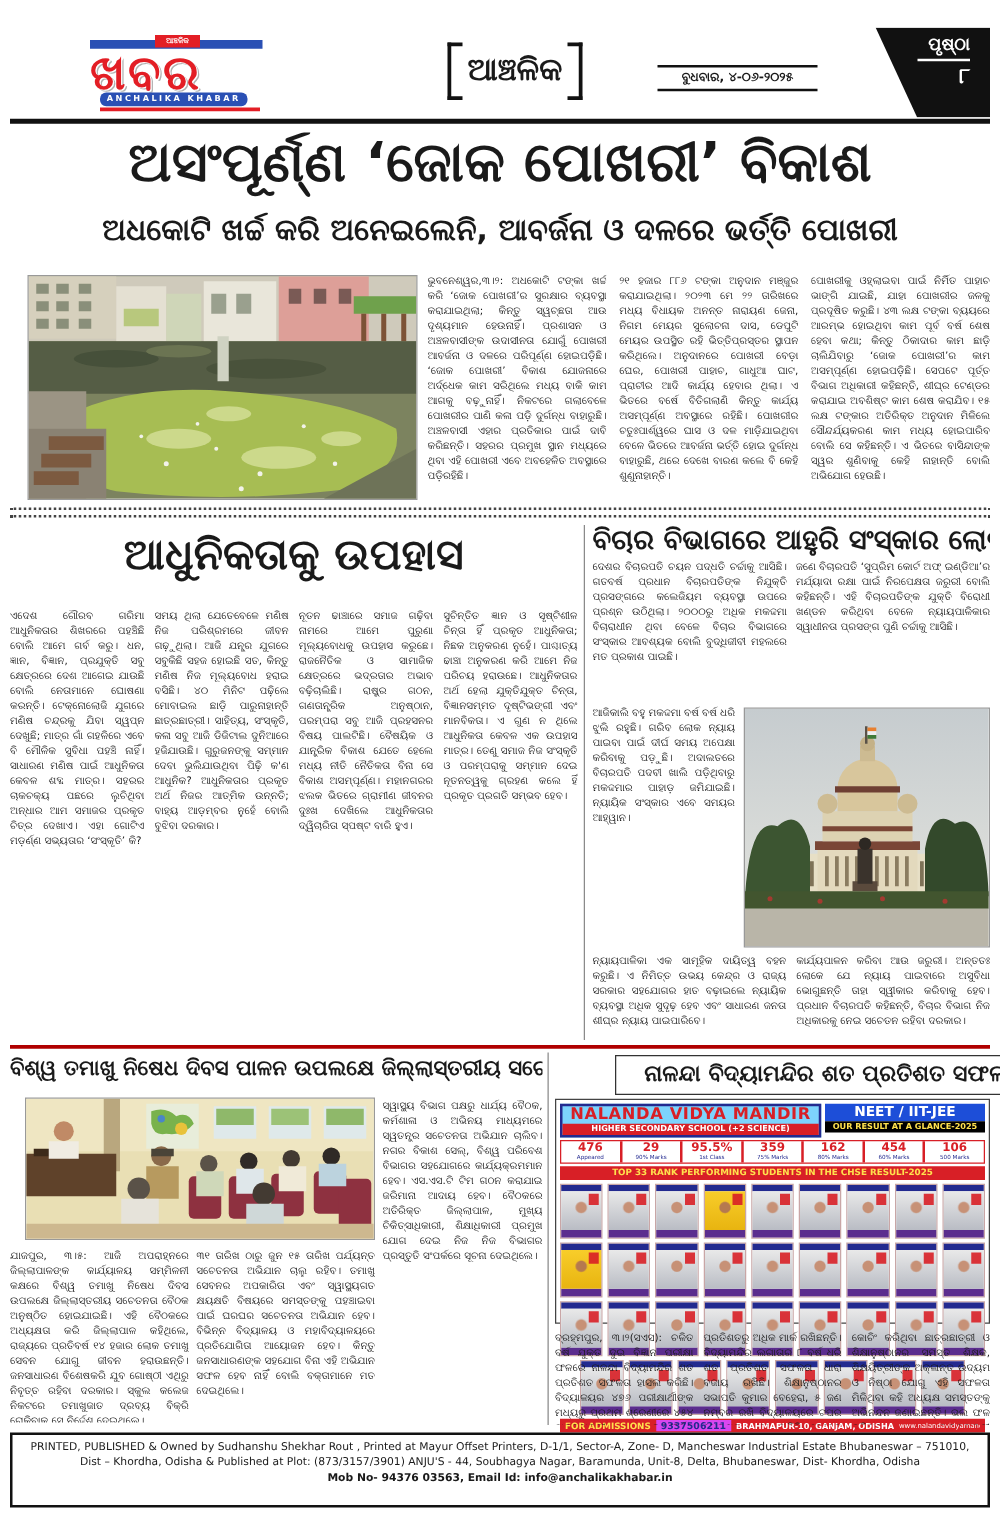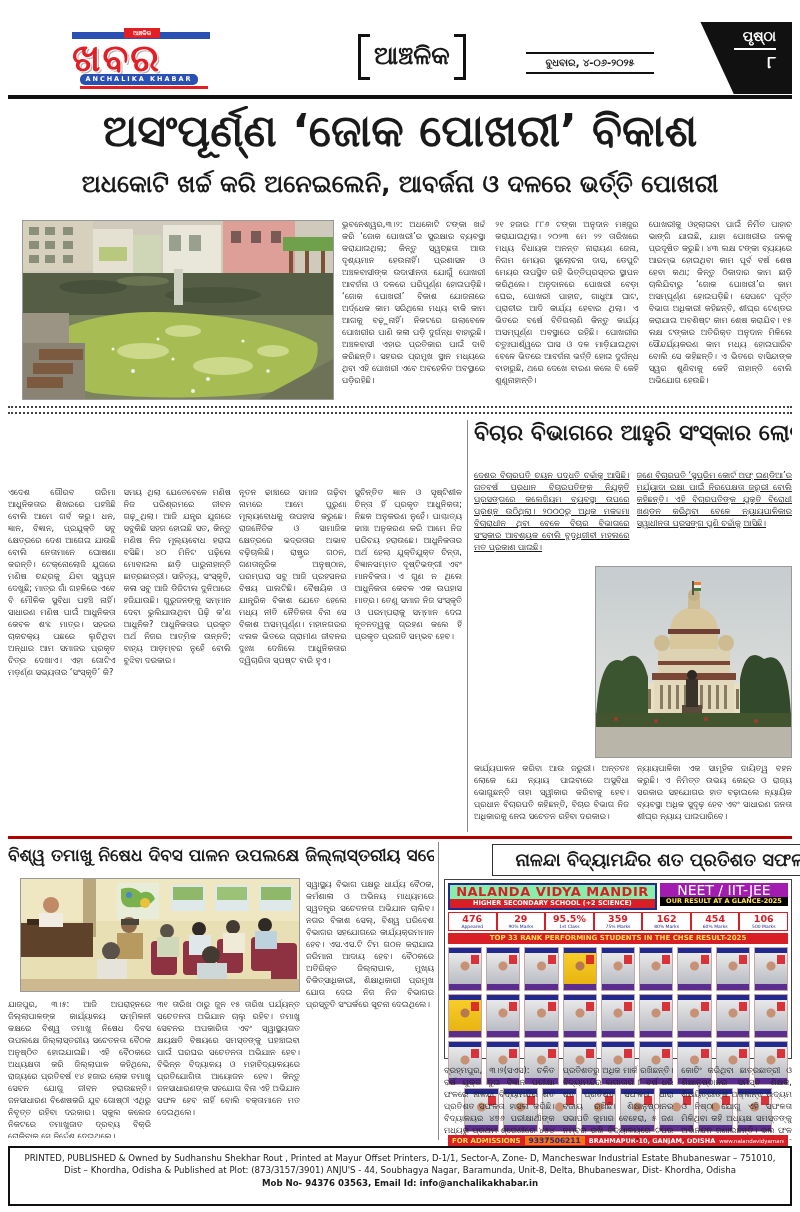--- a/index.html
+++ b/index.html
@@ -40,46 +40,46 @@
   .cols{display:flex;gap:10px;}
   .cols .col{flex:1;}
   .vrule{background:#8a8a8a;width:1px;}
   .dotted-rule{height:4px;border-top:2px dotted #444;border-bottom:2px dotted #444;}
   .red-rule{background:#b00000;}
   .photo-frame{border:1px solid #999;box-sizing:border-box;}
   .photo-frame svg{display:block;}
   
   .ad-box{border:1.5px solid #444;background:#fff;box-sizing:border-box;padding:3px;}
   .ad-head{display:flex;gap:3px;}
-  .ad-name-wrap{flex:1.6;border:2px solid #232a8f;background:#86efac;text-align:center;}
+  .ad-name-wrap{flex:1.6;border:2px solid #232a8f;background:#7dd3fc;text-align:center;}
   .ad-name{color:#d81f26;font-weight:bold;font-size:13px;line-height:14px;letter-spacing:.5px;white-space:nowrap;overflow:hidden;}
   .ad-sub{background:#d81f26;color:#fff;font-size:6.5px;font-weight:bold;line-height:9px;white-space:nowrap;overflow:hidden;}
   .ad-exam-wrap{flex:1;text-align:center;}
-  .ad-exam{background:#a21caf;color:#fff;font-weight:normal;font-size:14px;line-height:14px;white-space:nowrap;}
+  .ad-exam{background:#1d4ed8;color:#fff;font-weight:bold;font-size:11px;line-height:14px;white-space:nowrap;}
   .ad-result{background:#000000;color:#ffe14d;font-size:6.5px;font-weight:bold;line-height:9px;white-space:nowrap;}
   .stats-row{display:flex;margin-top:2px;border:1px solid #d81f26;}
   .stat{flex:1;text-align:center;border-right:2px solid #d81f26;padding:1px 0;}
   .stat:last-child{border-right:none;}
   .stat .sv{color:#d81f26;font-weight:bold;font-size:9.5px;line-height:10px;}
   .stat .sl{color:#232a8f;font-size:4.5px;line-height:5px;}
   .ad-band{background:#d81f26;color:#ffe14d;font-size:7px;font-weight:bold;text-align:center;
            line-height:11px;margin-top:2px;white-space:nowrap;overflow:hidden;}
   .srow{display:flex;gap:4px;justify-content:center;margin-top:3px;}
   .scard{width:33px;height:42px;border:1px solid #c9a6a6;background:#fff;display:flex;flex-direction:column;}
   .sc-top{height:5px;background:#232a8f;}
   .sc-ph{flex:1;position:relative;
      background:radial-gradient(circle at 50% 42%,#c79176 0 4px,rgba(0,0,0,0) 5px),
                 linear-gradient(#e9e9e9,#b9bcc4);}
   .sc-ph::after{content:"";position:absolute;right:2px;top:2px;width:8px;height:9px;background:#d81f26;opacity:.9;}
   .sc-nm{height:6px;background:#5b2d8e;}
   .scard.hl .sc-ph{background:radial-gradient(circle at 50% 42%,#b5794f 0 4px,rgba(0,0,0,0) 5px),
                 linear-gradient(#f8cd2a,#e8b410);}
   .ad-foot{display:flex;align-items:center;gap:4px;background:#d81f26;margin-top:3px;padding:1px 4px;}
   .ad-foot .fa{color:#ffe14d;font-size:7px;font-weight:bold;white-space:nowrap;}
-  .ad-foot .ph{background:#f97316;color:#232a8f;font-size:7.5px;font-weight:bold;padding:0 4px;white-space:nowrap;}
+  .ad-foot .ph{background:#d946ef;color:#232a8f;font-size:7.5px;font-weight:bold;padding:0 4px;white-space:nowrap;}
   .ad-foot .loc{color:#fff;font-size:6.5px;font-weight:bold;white-space:nowrap;}
   .ad-foot .web{color:#fff;font-size:5.5px;margin-left:auto;white-space:nowrap;overflow:hidden;}
   
   .footer-box{border:2px solid #111;box-sizing:border-box;padding:4px 10px;font-size:8.6px;line-height:1.45;}
   .footer-box .c{text-align:center;}
   .footer-box .b{font-weight:bold;}
   .footer-last{display:flex;justify-content:space-between;font-size:8.6px;}
 </style>
 </head>
 <body>
@@ -181,34 +181,36 @@
   </div>
 
   <div class="abs cols" style="left:342px;top:218px;width:450px;height:184px;">
     <div class="col body-txt">ଭୁବନେଶ୍ୱର,୩।୨: ଅଧକୋଟି ଟଙ୍କା ଖର୍ଚ୍ଚ କରି ‘ଜୋକ ପୋଖରୀ’ର ସୁରକ୍ଷାର ବ୍ୟବସ୍ଥା କରାଯାଇଥିଲା; କିନ୍ତୁ ସ୍ୱଚ୍ଛତା ଆଉ ଦୃଶ୍ୟମାନ ହେଉନାହିଁ। ପ୍ରଶାସନ ଓ ଅଞ୍ଚଳବାସୀଙ୍କ ଉଦାସୀନତା ଯୋଗୁଁ ପୋଖରୀ ଆବର୍ଜନା ଓ ଦଳରେ ପରିପୂର୍ଣ୍ଣ ହୋଇପଡ଼ିଛି। ‘ଜୋକ ପୋଖରୀ’ ବିକାଶ ଯୋଜନାରେ ଅର୍ଦ୍ଧେକ କାମ ସରିଥିଲେ ମଧ୍ୟ ବାକି କାମ ଆଗକୁ ବଢ଼ୁନାହିଁ। ନିକଟରେ ଗଲାବେଳେ ପୋଖରୀର ପାଣି କଳା ପଡ଼ି ଦୁର୍ଗନ୍ଧ ବାହାରୁଛି। ଅଞ୍ଚଳବାସୀ ଏହାର ପ୍ରତିକାର ପାଇଁ ଦାବି କରିଛନ୍ତି। ସହରର ପ୍ରମୁଖ ସ୍ଥାନ ମଧ୍ୟରେ ଥିବା ଏହି ପୋଖରୀ ଏବେ ଅବହେଳିତ ଅବସ୍ଥାରେ ପଡ଼ିରହିଛି।</div>
     <div class="col body-txt">୨୧ ହଜାର ୮୮୬ ଟଙ୍କା ଅନୁଦାନ ମଞ୍ଜୁର କରାଯାଇଥିଲା। ୨୦୨୩ ମେ ୨୨ ତାରିଖରେ ମଧ୍ୟ ବିଧାୟକ ଅନନ୍ତ ନାରାୟଣ ଜେନା, ନିଗମ ମେୟର ସୁଲୋଚନା ଦାସ, ଡେପୁଟି ମେୟର ଉପସ୍ଥିତ ରହି ଭିତ୍ତିପ୍ରସ୍ତର ସ୍ଥାପନ କରିଥିଲେ। ଅନୁଦାନରେ ପୋଖରୀ ବେଡ଼ା ଘେର, ପୋଖରୀ ପାହାଚ, ଗାଧୁଆ ଘାଟ, ପ୍ରାଚୀର ଆଦି କାର୍ଯ୍ୟ ହେବାର ଥିଲା। ଏ ଭିତରେ ବର୍ଷେ ବିତିଗଲାଣି କିନ୍ତୁ କାର୍ଯ୍ୟ ଅସମ୍ପୂର୍ଣ୍ଣ ଅବସ୍ଥାରେ ରହିଛି। ପୋଖରୀର ଚତୁଃପାର୍ଶ୍ୱରେ ଘାସ ଓ ଦଳ ମାଡ଼ିଯାଇଥିବା ବେଳେ ଭିତରେ ଆବର୍ଜନା ଭର୍ତ୍ତି ହୋଇ ଦୁର୍ଗନ୍ଧ ବାହାରୁଛି, ଥରେ ଦେଖେ ବାରଣ କଲେ ବି କେହି ଶୁଣୁନାହାନ୍ତି।</div>
     <div class="col body-txt">ପୋଖରୀକୁ ଓହ୍ଲାଇବା ପାଇଁ ନିର୍ମିତ ପାହାଚ ଭାଙ୍ଗି ଯାଇଛି, ଯାହା ପୋଖରୀର ଜଳକୁ ପ୍ରଦୂଷିତ କରୁଛି। ୪୩ ଲକ୍ଷ ଟଙ୍କା ବ୍ୟୟରେ ଆରମ୍ଭ ହୋଇଥିବା କାମ ପୂର୍ବ ବର୍ଷ ଶେଷ ହେବା କଥା; କିନ୍ତୁ ଠିକାଦାର କାମ ଛାଡ଼ି ଚାଲିଯିବାରୁ ‘ଜୋକ ପୋଖରୀ’ର କାମ ଅସମ୍ପୂର୍ଣ୍ଣ ହୋଇପଡ଼ିଛି। ସେପଟେ ପୂର୍ତ୍ତ ବିଭାଗ ଅଧିକାରୀ କହିଛନ୍ତି, ଶୀଘ୍ର ଟେଣ୍ଡର କରାଯାଇ ଅବଶିଷ୍ଟ କାମ ଶେଷ କରାଯିବ। ୧୫ ଲକ୍ଷ ଟଙ୍କାର ଅତିରିକ୍ତ ଅନୁଦାନ ମିଳିଲେ ସୌନ୍ଦର୍ଯ୍ୟକରଣ କାମ ମଧ୍ୟ ହୋଇପାରିବ ବୋଲି ସେ କହିଛନ୍ତି। ଏ ଭିତରେ ବାସିନ୍ଦାଙ୍କ ସ୍ୱର ଶୁଣିବାକୁ କେହି ନାହାନ୍ତି ବୋଲି ଅଭିଯୋଗ ହେଉଛି।</div>
   </div>
 
   <div class="abs dotted-rule" style="left:8px;top:406px;width:784px;"></div>
 
+  <div class="abs hl-2 clip" style="left:8px;top:424px;width:454px;height:52px;">ଆଧୁନିକତାକୁ ଉପହାସ</div>
   <div class="abs cols" style="left:8px;top:486px;width:454px;height:346px;gap:8px;">
     <div class="col body-txt">ଏଦେଶ ଗୌରବ ଗରିମା ଆଧୁନିକତାର ଶିଖରରେ ପହଞ୍ଚିଛି ବୋଲି ଆମେ ଗର୍ବ କରୁ। ଧନ, ଜ୍ଞାନ, ବିଜ୍ଞାନ, ପ୍ରଯୁକ୍ତି ସବୁ କ୍ଷେତ୍ରରେ ଦେଶ ଆଗେଇ ଯାଉଛି ବୋଲି ନେତାମାନେ ଘୋଷଣା କରନ୍ତି। ଟେକ୍ନୋଲୋଜି ଯୁଗରେ ମଣିଷ ଚନ୍ଦ୍ରକୁ ଯିବା ସ୍ୱପ୍ନ ଦେଖୁଛି; ମାତ୍ର ଗାଁ ଗହଳିରେ ଏବେ ବି ମୌଳିକ ସୁବିଧା ପହଞ୍ଚି ନାହିଁ। ସାଧାରଣ ମଣିଷ ପାଇଁ ଆଧୁନିକତା କେବଳ ଶବ୍ଦ ମାତ୍ର। ସହରର ଚାକଚକ୍ୟ ପଛରେ ଲୁଚିଥିବା ଅନ୍ଧାର ଆମ ସମାଜର ପ୍ରକୃତ ଚିତ୍ର ଦେଖାଏ। ଏହା ଗୋଟିଏ ମଡ଼ର୍ଣ୍ଣ ସଭ୍ୟତାର ‘ସଂସ୍କୃତି’ କି?</div>
     <div class="col body-txt">ସମୟ ଥିଲା ଯେତେବେଳେ ମଣିଷ ନିଜ ପରିଶ୍ରମରେ ଜୀବନ ଗଢ଼ୁଥିଲା। ଆଜି ଯନ୍ତ୍ର ଯୁଗରେ ସବୁକିଛି ସହଜ ହୋଇଛି ସତ, କିନ୍ତୁ ମଣିଷ ନିଜ ମୂଲ୍ୟବୋଧ ହରାଇ ବସିଛି। ୪୦ ମିନିଟ ପଢ଼ିଲେ ମୋବାଇଲ ଛାଡ଼ି ପାରୁନାହାନ୍ତି ଛାତ୍ରଛାତ୍ରୀ। ସାହିତ୍ୟ, ସଂସ୍କୃତି, କଳା ସବୁ ଆଜି ଡିଜିଟାଲ ଦୁନିଆରେ ହଜିଯାଉଛି। ଗୁରୁଜନଙ୍କୁ ସମ୍ମାନ ଦେବା ଭୁଲିଯାଉଥିବା ପିଢ଼ି କ'ଣ ଆଧୁନିକ? ଆଧୁନିକତାର ପ୍ରକୃତ ଅର୍ଥ ନିଜର ଆତ୍ମିକ ଉନ୍ନତି; ବାହ୍ୟ ଆଡ଼ମ୍ବର ନୁହେଁ ବୋଲି ବୁଝିବା ଦରକାର।</div>
     <div class="col body-txt">ନୂତନ ଢାଞ୍ଚାରେ ସମାଜ ଗଢ଼ିବା ନାମରେ ଆମେ ପୁରୁଣା ମୂଲ୍ୟବୋଧକୁ ଉପହାସ କରୁଛେ। ରାଜନୈତିକ ଓ ସାମାଜିକ କ୍ଷେତ୍ରରେ ଭଦ୍ରତାର ଅଭାବ ବଢ଼ିଚାଲିଛି। ରାଷ୍ଟ୍ର ଗଠନ, ଗଣତାନ୍ତ୍ରିକ ଅନୁଷ୍ଠାନ, ପରମ୍ପରା ସବୁ ଆଜି ପ୍ରହସନର ବିଷୟ ପାଲଟିଛି। ବୈଷୟିକ ଓ ଯାନ୍ତ୍ରିକ ବିକାଶ ଯେତେ ହେଲେ ମଧ୍ୟ ନୀତି ନୈତିକତା ବିନା ସେ ବିକାଶ ଅସମ୍ପୂର୍ଣ୍ଣ। ମହାନଗରର ଝଲକ ଭିତରେ ଗ୍ରାମୀଣ ଜୀବନର ଦୁଃଖ ଦେଖିଲେ ଆଧୁନିକତାର ଦ୍ୱିଚାରିତା ସ୍ପଷ୍ଟ ବାରି ହୁଏ।</div>
     <div class="col body-txt">ସୁଚିନ୍ତିତ ଜ୍ଞାନ ଓ ସୃଷ୍ଟିଶୀଳ ଚିନ୍ତା ହିଁ ପ୍ରକୃତ ଆଧୁନିକତା; ନିଛକ ଅନୁକରଣ ନୁହେଁ। ପାଶ୍ଚାତ୍ୟ ଢାଞ୍ଚା ଅନୁକରଣ କରି ଆମେ ନିଜ ପରିଚୟ ହରାଉଛେ। ଆଧୁନିକତାର ଅର୍ଥ ହେଲା ଯୁକ୍ତିଯୁକ୍ତ ଚିନ୍ତା, ବିଜ୍ଞାନସମ୍ମତ ଦୃଷ୍ଟିଭଙ୍ଗୀ ଏବଂ ମାନବିକତା। ଏ ଗୁଣ ନ ଥିଲେ ଆଧୁନିକତା କେବଳ ଏକ ଉପହାସ ମାତ୍ର। ତେଣୁ ସମାଜ ନିଜ ସଂସ୍କୃତି ଓ ପରମ୍ପରାକୁ ସମ୍ମାନ ଦେଇ ନୂତନତ୍ୱକୁ ଗ୍ରହଣ କଲେ ହିଁ ପ୍ରକୃତ ପ୍ରଗତି ସମ୍ଭବ ହେବ।</div>
   </div>
 
   <div class="abs vrule" style="left:467px;top:420px;height:412px;"></div>
 
   <div class="abs hl-3 clip" style="left:474px;top:420px;width:318px;height:32px;">ବିଚାର ବିଭାଗରେ ଆହୁରି ସଂସ୍କାର ଲୋଡ଼ା</div>
-  <div class="abs cols" style="left:474px;top:469px;width:318px;height:104px;gap:7px;text-decoration:underline;">
+  <div class="abs cols" style="left:474px;top:447px;width:318px;height:104px;gap:7px;">
     <div class="col body-txt">ଦେଶର ବିଚାରପତି ଚୟନ ପଦ୍ଧତି ଚର୍ଚ୍ଚାକୁ ଆସିଛି। ଗତବର୍ଷ ପ୍ରଧାନ ବିଚାରପତିଙ୍କ ନିଯୁକ୍ତି ପ୍ରସଙ୍ଗରେ କଲେଜିୟମ ବ୍ୟବସ୍ଥା ଉପରେ ପ୍ରଶ୍ନ ଉଠିଥିଲା। ୨୦୦୦ରୁ ଅଧିକ ମକଦ୍ଦମା ବିଚାରାଧୀନ ଥିବା ବେଳେ ବିଚାର ବିଭାଗରେ ସଂସ୍କାର ଆବଶ୍ୟକ ବୋଲି ବୁଦ୍ଧିଜୀବୀ ମହଲରେ ମତ ପ୍ରକାଶ ପାଇଛି।</div>
     <div class="col body-txt">ଜଣେ ବିଚାରପତି ‘ସୁପ୍ରିମ କୋର୍ଟ ଅଫ୍ ଇଣ୍ଡିଆ’ର ମର୍ଯ୍ୟାଦା ରକ୍ଷା ପାଇଁ ନିରପେକ୍ଷତା ଜରୁରୀ ବୋଲି କହିଛନ୍ତି। ଏହି ବିଚାରପତିଙ୍କ ଯୁକ୍ତି ବିରୋଧୀ ଖଣ୍ଡନ କରିଥିବା ବେଳେ ନ୍ୟାୟପାଳିକାର ସ୍ୱାଧୀନତା ପ୍ରସଙ୍ଗ ପୁଣି ଚର୍ଚ୍ଚାକୁ ଆସିଛି।</div>
   </div>
+  <div class="abs body-txt" style="left:474px;top:564px;width:114px;height:194px;">ଆଜିକାଲି ବହୁ ମକଦ୍ଦମା ବର୍ଷ ବର୍ଷ ଧରି ଝୁଲି ରହୁଛି। ଗରିବ ଲୋକ ନ୍ୟାୟ ପାଇବା ପାଇଁ ଦୀର୍ଘ ସମୟ ଅପେକ୍ଷା କରିବାକୁ ପଡ଼ୁଛି। ଅଦାଲତରେ ବିଚାରପତି ପଦବୀ ଖାଲି ପଡ଼ିଥିବାରୁ ମକଦ୍ଦମାର ପାହାଡ଼ ଜମିଯାଇଛି। ନ୍ୟାୟିକ ସଂସ୍କାର ଏବେ ସମୟର ଆହ୍ୱାନ।</div>
 
   <div class="abs photo-frame" style="left:595px;top:566px;width:197px;height:192px;">
     <svg viewBox="0 0 195 190" width="195" height="190">
       <defs>
         <linearGradient id="sky" x1="0" y1="0" x2="0" y2="1">
           <stop offset="0" stop-color="#c6cccf"></stop>
             <stop offset="1" stop-color="#e6e6df"></stop>
         </linearGradient>
       </defs>
       <rect width="195" height="190" fill="url(#sky)"></rect>
@@ -261,22 +263,22 @@
           <circle cx="20" cy="152" r="2"></circle>
           <circle cx="60" cy="154" r="2"></circle>
           <circle cx="110" cy="152" r="2"></circle>
           <circle cx="160" cy="154" r="2"></circle>
         </g>
       <rect x="0" y="160" width="195" height="30" fill="#b9b5a8"></rect>
     </svg>
   </div>
 
   <div class="abs cols" style="left:474px;top:762px;width:318px;height:70px;gap:8px;">
+    <div class="col body-txt">ନ୍ୟାୟପାଳିକା ଏକ ସାମୂହିକ ଦାୟିତ୍ୱ ବହନ କରୁଛି। ଏ ନିମିତ୍ତ ଉଭୟ କେନ୍ଦ୍ର ଓ ରାଜ୍ୟ ସରକାର ସହଯୋଗର ହାତ ବଢ଼ାଇଲେ ନ୍ୟାୟିକ ବ୍ୟବସ୍ଥା ଅଧିକ ସୁଦୃଢ଼ ହେବ ଏବଂ ସାଧାରଣ ଜନତା ଶୀଘ୍ର ନ୍ୟାୟ ପାଇପାରିବେ।</div>
     <div class="col body-txt">କାର୍ଯ୍ୟପାଳନ କରିବା ଆଉ ଜରୁରୀ। ଅନ୍ତତଃ ଲୋକେ ଯେ ନ୍ୟାୟ ପାଇବାରେ ଅସୁବିଧା ଭୋଗୁଛନ୍ତି ତାହା ସ୍ୱୀକାର କରିବାକୁ ହେବ। ପ୍ରଧାନ ବିଚାରପତି କହିଛନ୍ତି, ବିଚାର ବିଭାଗ ନିଜ ଅଧିକାରକୁ ନେଇ ସଚେତନ ରହିବା ଦରକାର।</div>
-    <div class="col body-txt">ନ୍ୟାୟପାଳିକା ଏକ ସାମୂହିକ ଦାୟିତ୍ୱ ବହନ କରୁଛି। ଏ ନିମିତ୍ତ ଉଭୟ କେନ୍ଦ୍ର ଓ ରାଜ୍ୟ ସରକାର ସହଯୋଗର ହାତ ବଢ଼ାଇଲେ ନ୍ୟାୟିକ ବ୍ୟବସ୍ଥା ଅଧିକ ସୁଦୃଢ଼ ହେବ ଏବଂ ସାଧାରଣ ଜନତା ଶୀଘ୍ର ନ୍ୟାୟ ପାଇପାରିବେ।</div>
   </div>
 
   <div class="abs red-rule" style="left:8px;top:836px;width:784px;height:3px;"></div>
 
   <div class="abs hl-4 clip" style="left:8px;top:845px;width:426px;height:26px;">ବିଶ୍ୱ ତମାଖୁ ନିଷେଧ ଦିବସ ପାଳନ ଉପଲକ୍ଷେ ଜିଲ୍ଲାସ୍ତରୀୟ ସଚେତନତା ଅଭିଯାନ</div>
 
   <div class="abs photo-frame" style="left:20px;top:878px;width:280px;height:114px;">
     <svg viewBox="0 0 278 112" width="278" height="112">
       <rect width="278" height="112" fill="#e9dfb4"></rect>
       <rect width="278" height="42" fill="#efe6c2"></rect>

